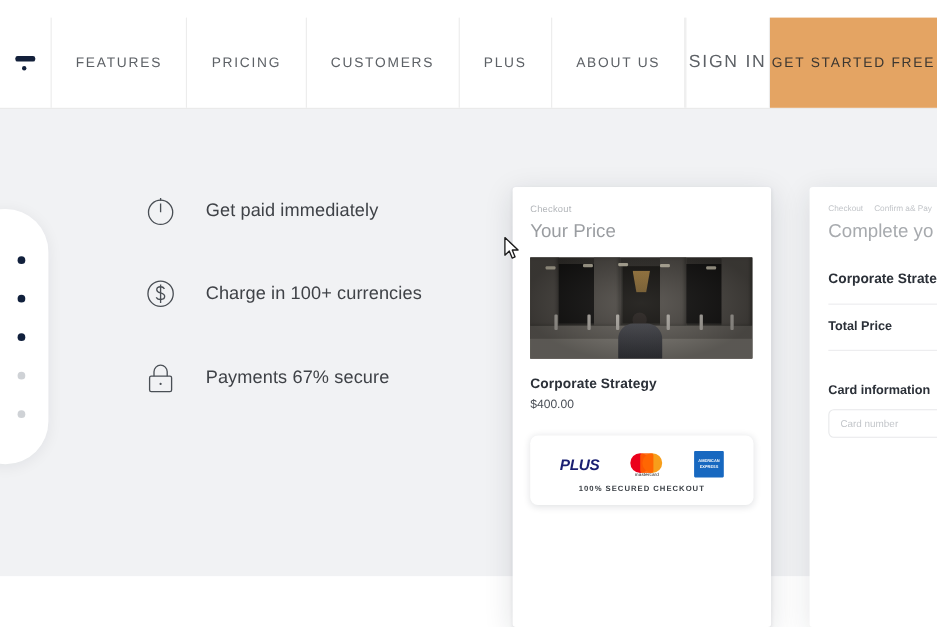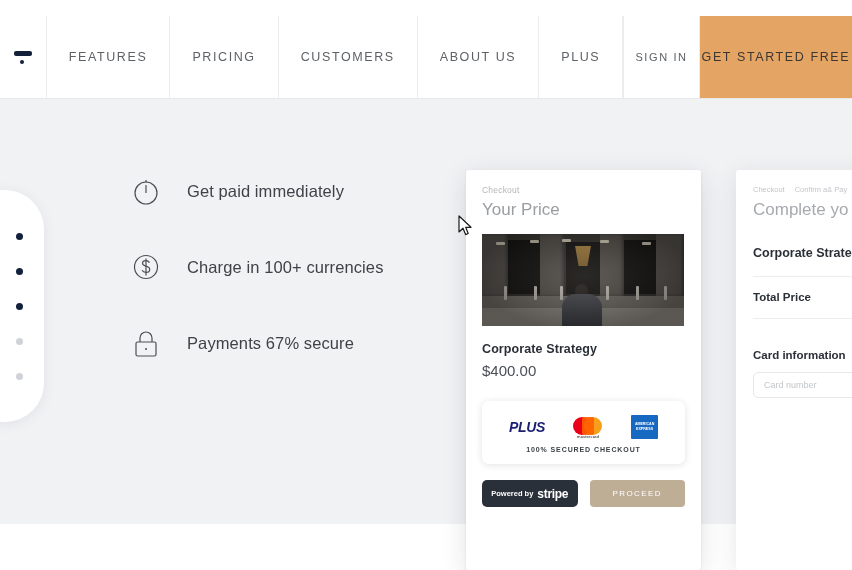--- a/index.html
+++ b/index.html
@@ -33,21 +33,21 @@
   .nav-item {
     display: flex; align-items: center; justify-content: center;
     padding: 0 22px; border-right: 1px solid #ececec;
     font-size: 12.5px; letter-spacing: 1.6px; color: #5d6166;
     text-transform: uppercase; white-space: nowrap; cursor: pointer;
   }
   .nav-gap { flex: 1; border-right: 1px solid #ececec; }
   .nav-signin {
     display: flex; align-items: center; justify-content: center;
     width: 92px; border-right: 1px solid #ececec;
-    font-size: 11px; letter-spacing: 1.6px; color: #5d6166;
+    font-size: 16px; letter-spacing: 1.6px; color: #5d6166;
     text-transform: uppercase; white-space: nowrap; cursor: pointer;
   }
   .nav-cta {
     display: flex; align-items: center; justify-content: center;
     width: 186px; background: #e4a463; color: #3c3731;
     font-size: 12.5px; letter-spacing: 1.6px; text-transform: uppercase;
     white-space: nowrap; cursor: pointer;
   }
 
   
@@ -109,21 +109,21 @@
   .ph-ground { position: absolute; left: 0; top: 62px; width: 100%; height: 30px; background: #6d6963; }
   .ph-pave { position: absolute; left: 0; top: 74px; width: 100%; height: 18px; background: #8a867f; }
   .ph-bollard { position: absolute; top: 52px; width: 3px; height: 14px; background: #b9b5ae; border-radius: 1px; }
   .ph-man-head { position: absolute; left: 93px; top: 50px; width: 13px; height: 13px; background: #2a2522; border-radius: 50% 50% 45% 45%; }
   .ph-man-body { position: absolute; left: 80px; top: 60px; width: 40px; height: 34px;
     background: linear-gradient(#4a4b51, #3b3c42); border-radius: 14px 14px 3px 3px; }
   .ph-shadow { position: absolute; inset: 0; background:
      radial-gradient(ellipse at 50% 45%, rgba(255,255,255,.07), rgba(0,0,0,.35) 75%); }
 
   .prod-name { margin-top: 16px; font-size: 12.5px; font-weight: 700; color: #2b3038; letter-spacing: .1px; }
-  .prod-price { margin-top: 6px; font-size: 15px; color: #4a4f57; }
+  .prod-price { margin-top: 6px; font-size: 11px; color: #4a4f57; }
 
   .cardlogos {
     margin-top: 22px; width: 203px; height: 63px; background: #ffffff;
     border-radius: 7px; box-shadow: 0 1px 7px rgba(25,32,48,.13);
     display: flex; flex-direction: column; align-items: center; justify-content: center; gap: 4px;
   }
   .logos-row { display: flex; align-items: center; justify-content: center; gap: 26px; height: 30px; }
   .visa { font-size: 14px; font-weight: 700; font-style: italic; color: #1a1f71; letter-spacing: -.3px; }
   .mc { position: relative; width: 34px; height: 22px; }
   .mc-l { position: absolute; left: 2px; top: 1px; width: 18px; height: 18px; border-radius: 50%; background: #eb001b; }
@@ -181,22 +181,22 @@
   <div class="navbar">
     <div class="nav-logo">
       <div class="logo-mark">
         <div class="logo-bar"></div>
         <div class="logo-dot"></div>
       </div>
     </div>
     <div class="nav-item">FEATURES</div>
     <div class="nav-item">PRICING</div>
     <div class="nav-item">CUSTOMERS</div>
+    <div class="nav-item">PLUS</div>
     <div class="nav-item">ABOUT US</div>
-    <div class="nav-item">PLUS</div>
     <div class="nav-gap"></div>
     <div class="nav-signin">SIGN IN</div>
     <div class="nav-cta">GET STARTED FREE</div>
   </div>
 
   <div class="hero"></div>
   <div class="hero-bottom"></div>
 
   <div class="dots-panel">
     <div class="dot"></div>
@@ -301,27 +301,20 @@
           <span class="mc-m"></span>
           <span class="mc-t">mastercard</span>
         </span>
         <span class="amex">
           <span class="amex-t">AMERICAN EXPRESS</span>
         </span>
       </div>
       <div class="secured">100% SECURED CHECKOUT</div>
     </div>
 
-    <div class="pay-row">
-      <div class="stripe-badge">
-        <span class="sb-pow">Powered by</span>
-        <span class="sb-name">stripe</span>
-      </div>
-      <div class="proceed-btn">PROCEED</div>
-    </div>
   </div>
 
   <span class="cursor">
     <svg width="16" height="22" viewBox="0 0 16 22">
       <path d="M1 1 L1 17 L5 13.2 L7.6 19.6 L10.2 18.5 L7.7 12.3 L13 12.3 Z" fill="#ffffff" stroke="#1b1b1b" stroke-width="1.2" stroke-linejoin="round"></path>
     </svg>
   </span>
 
 </div>
 

